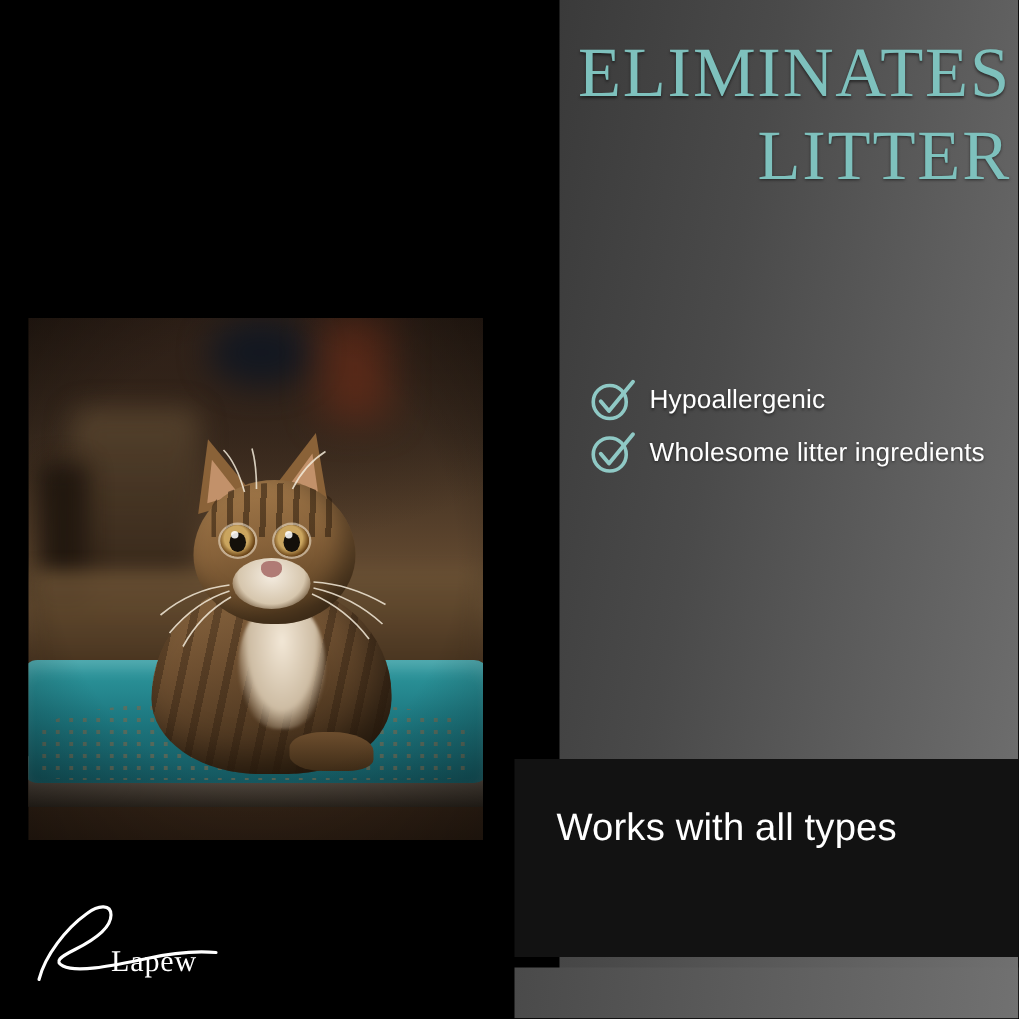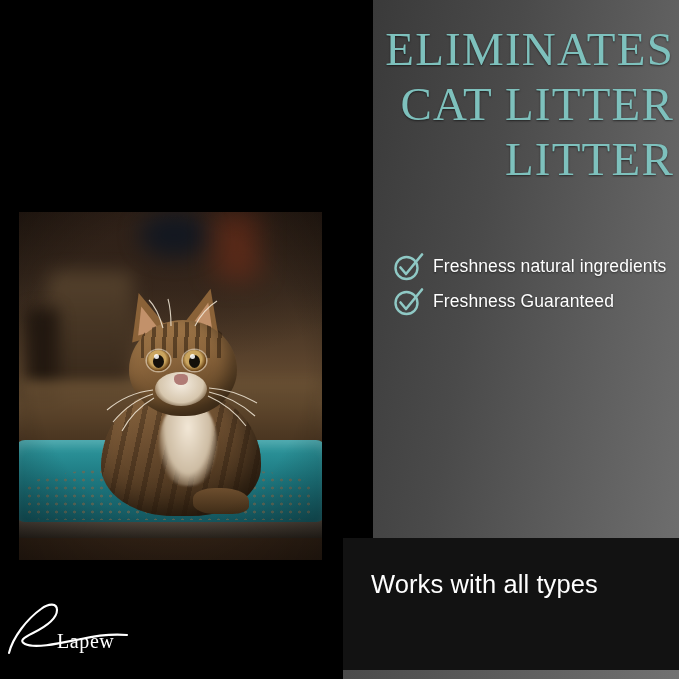--- a/index.html
+++ b/index.html
@@ -249,21 +249,21 @@
     font-size:17.5px;
     line-height:25px;
     letter-spacing:.1px;
     text-shadow:0 1px 2px rgba(0,0,0,.5);
     padding-top:2px;
   }
 
   
   .callout {
     position:absolute;
-    left:343px; top:538px;
+    left:343px; top:506px;
     width:336px; height:132px;
     background:#121212;
     z-index:7;
   }
   .callout-text {
     position:absolute;
     left:28px; top:25px;
     width:296px;
     color:#ffffff;
     font-size:25.5px;
@@ -276,21 +276,21 @@
     position:absolute;
     left:343px; top:645px;
     width:336px; height:34px;
     background:linear-gradient(95deg,#4a4a4a,#717171);
     z-index:5;
   }
 
   
   .logo {
     position:absolute;
-    left:5px; top:597px;
+    left:22px; top:597px;
     width:140px; height:62px;
     z-index:8;
     text-align:center;
   }
   .logo-word {
     position:absolute;
     left:52px; top:33px;
     font-family:"Liberation Serif", serif;
     font-size:20px;
     letter-spacing:.6px;
@@ -300,21 +300,20 @@
 </head>
 <body>
 
 <div id="poster">
 
   <div class="bg-left"></div>
   <div class="bg-right"></div>
 
   <div class="headline">
     <span class="hl-line">ELIMINATES</span>
-    <span class="hl-line">CAT LITTER</span>
     <span class="hl-line">LITTER</span>
   </div>
 
   <div class="photo-frame">
     <div class="photo-inner">
       <div class="room"></div>
       <div class="room-blob-a"></div>
       <div class="room-blob-b"></div>
       <div class="room-blob-c"></div>
       <div class="room-blob-d"></div>
@@ -357,37 +356,37 @@
             <path d="M98 28 C 104 16, 112 8, 120 3"></path>
           </g>
         </svg>
       </div>
       <div class="photo-vignette"></div>
     </div>
   </div>
 
   <div class="features">
 
-
-
     <div class="feature-row">
       <svg class="check-icon" viewBox="0 0 32 30">
         <circle cx="14.5" cy="17" r="11" fill="none" stroke="#8fc9c5" stroke-width="2.4"></circle>
         <path d="M8.5 16.5 L14 23 L30 3.5" fill="none" stroke="#8fc9c5" stroke-width="2.6" stroke-linecap="round" stroke-linejoin="round"></path>
       </svg>
-      <span class="feature-text">Freshness natural ingredients</span>
+      <span class="feature-text">Hypoallergenic</span>
     </div>
+
 
     <div class="feature-row">
       <svg class="check-icon" viewBox="0 0 32 30">
         <circle cx="14.5" cy="17" r="11" fill="none" stroke="#8fc9c5" stroke-width="2.4"></circle>
         <path d="M8.5 16.5 L14 23 L30 3.5" fill="none" stroke="#8fc9c5" stroke-width="2.6" stroke-linecap="round" stroke-linejoin="round"></path>
       </svg>
-      <span class="feature-text">Freshness Guaranteed</span>
+      <span class="feature-text">Wholesome litter ingredients</span>
     </div>
+
 
   </div>
 
   <div class="bottom-strip"></div>
 
   <div class="callout">
     <div class="callout-text">
       <span class="co-line">Works with all types</span>
     </div>
   </div>

